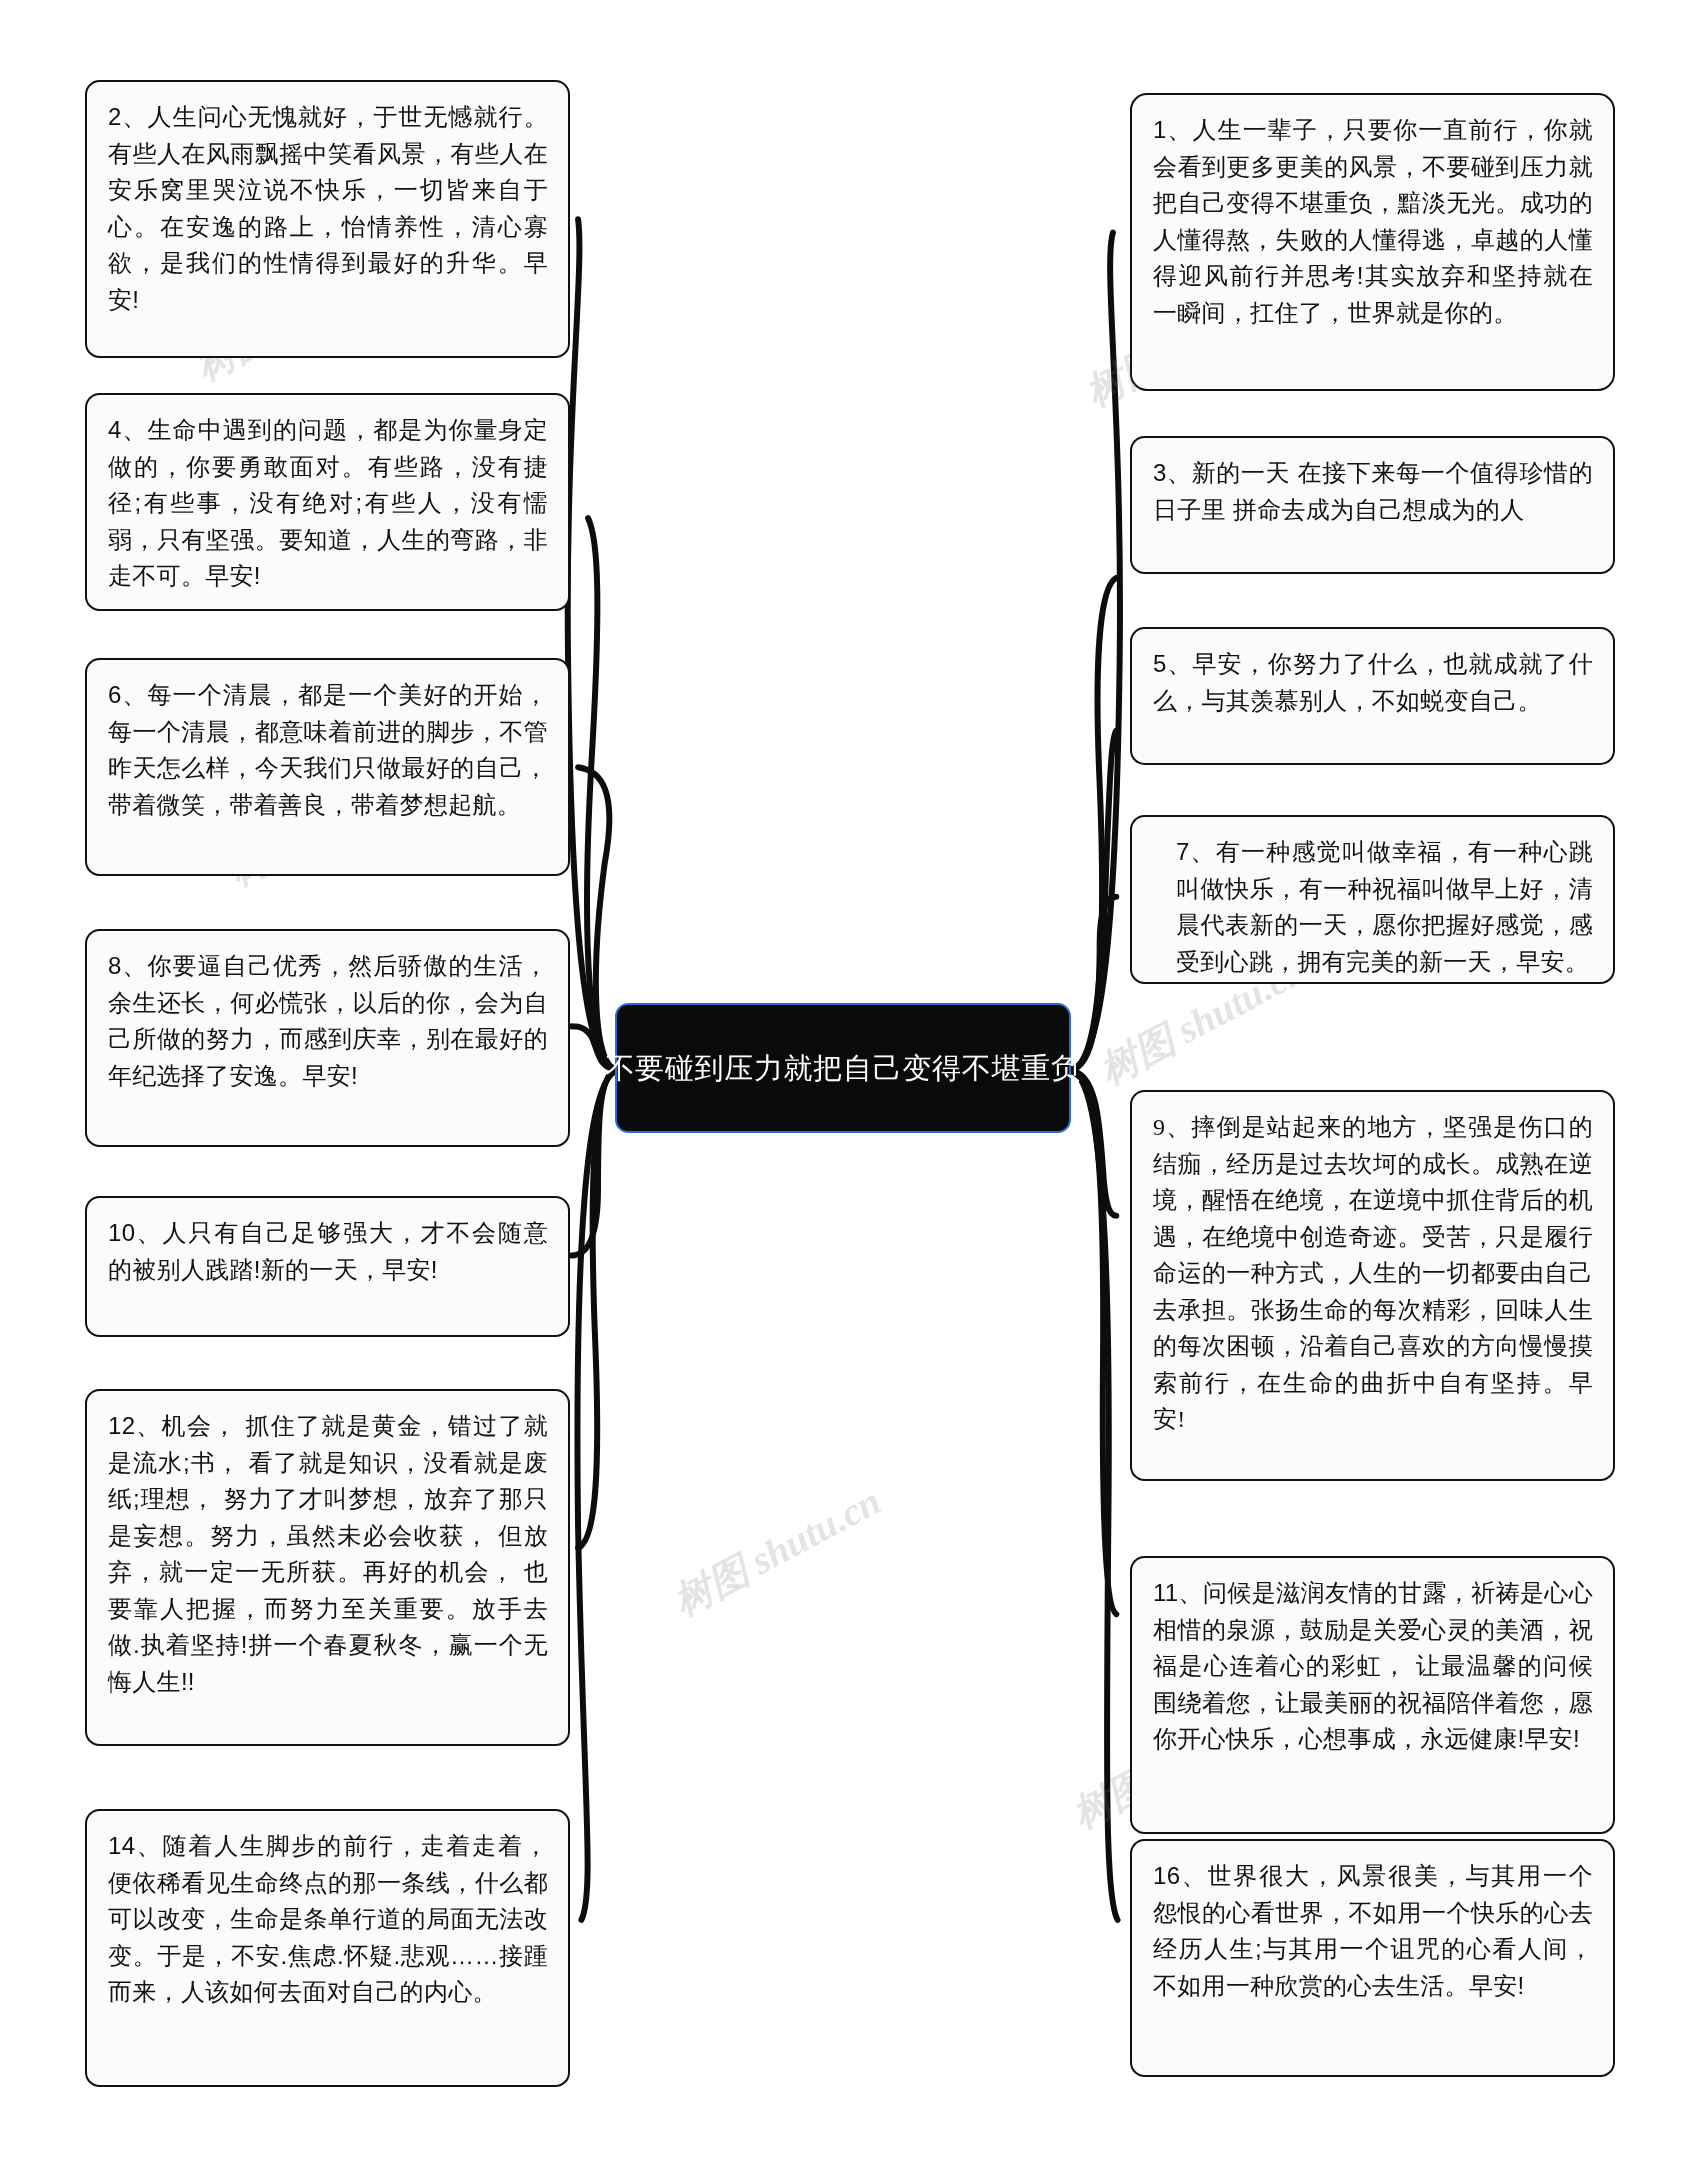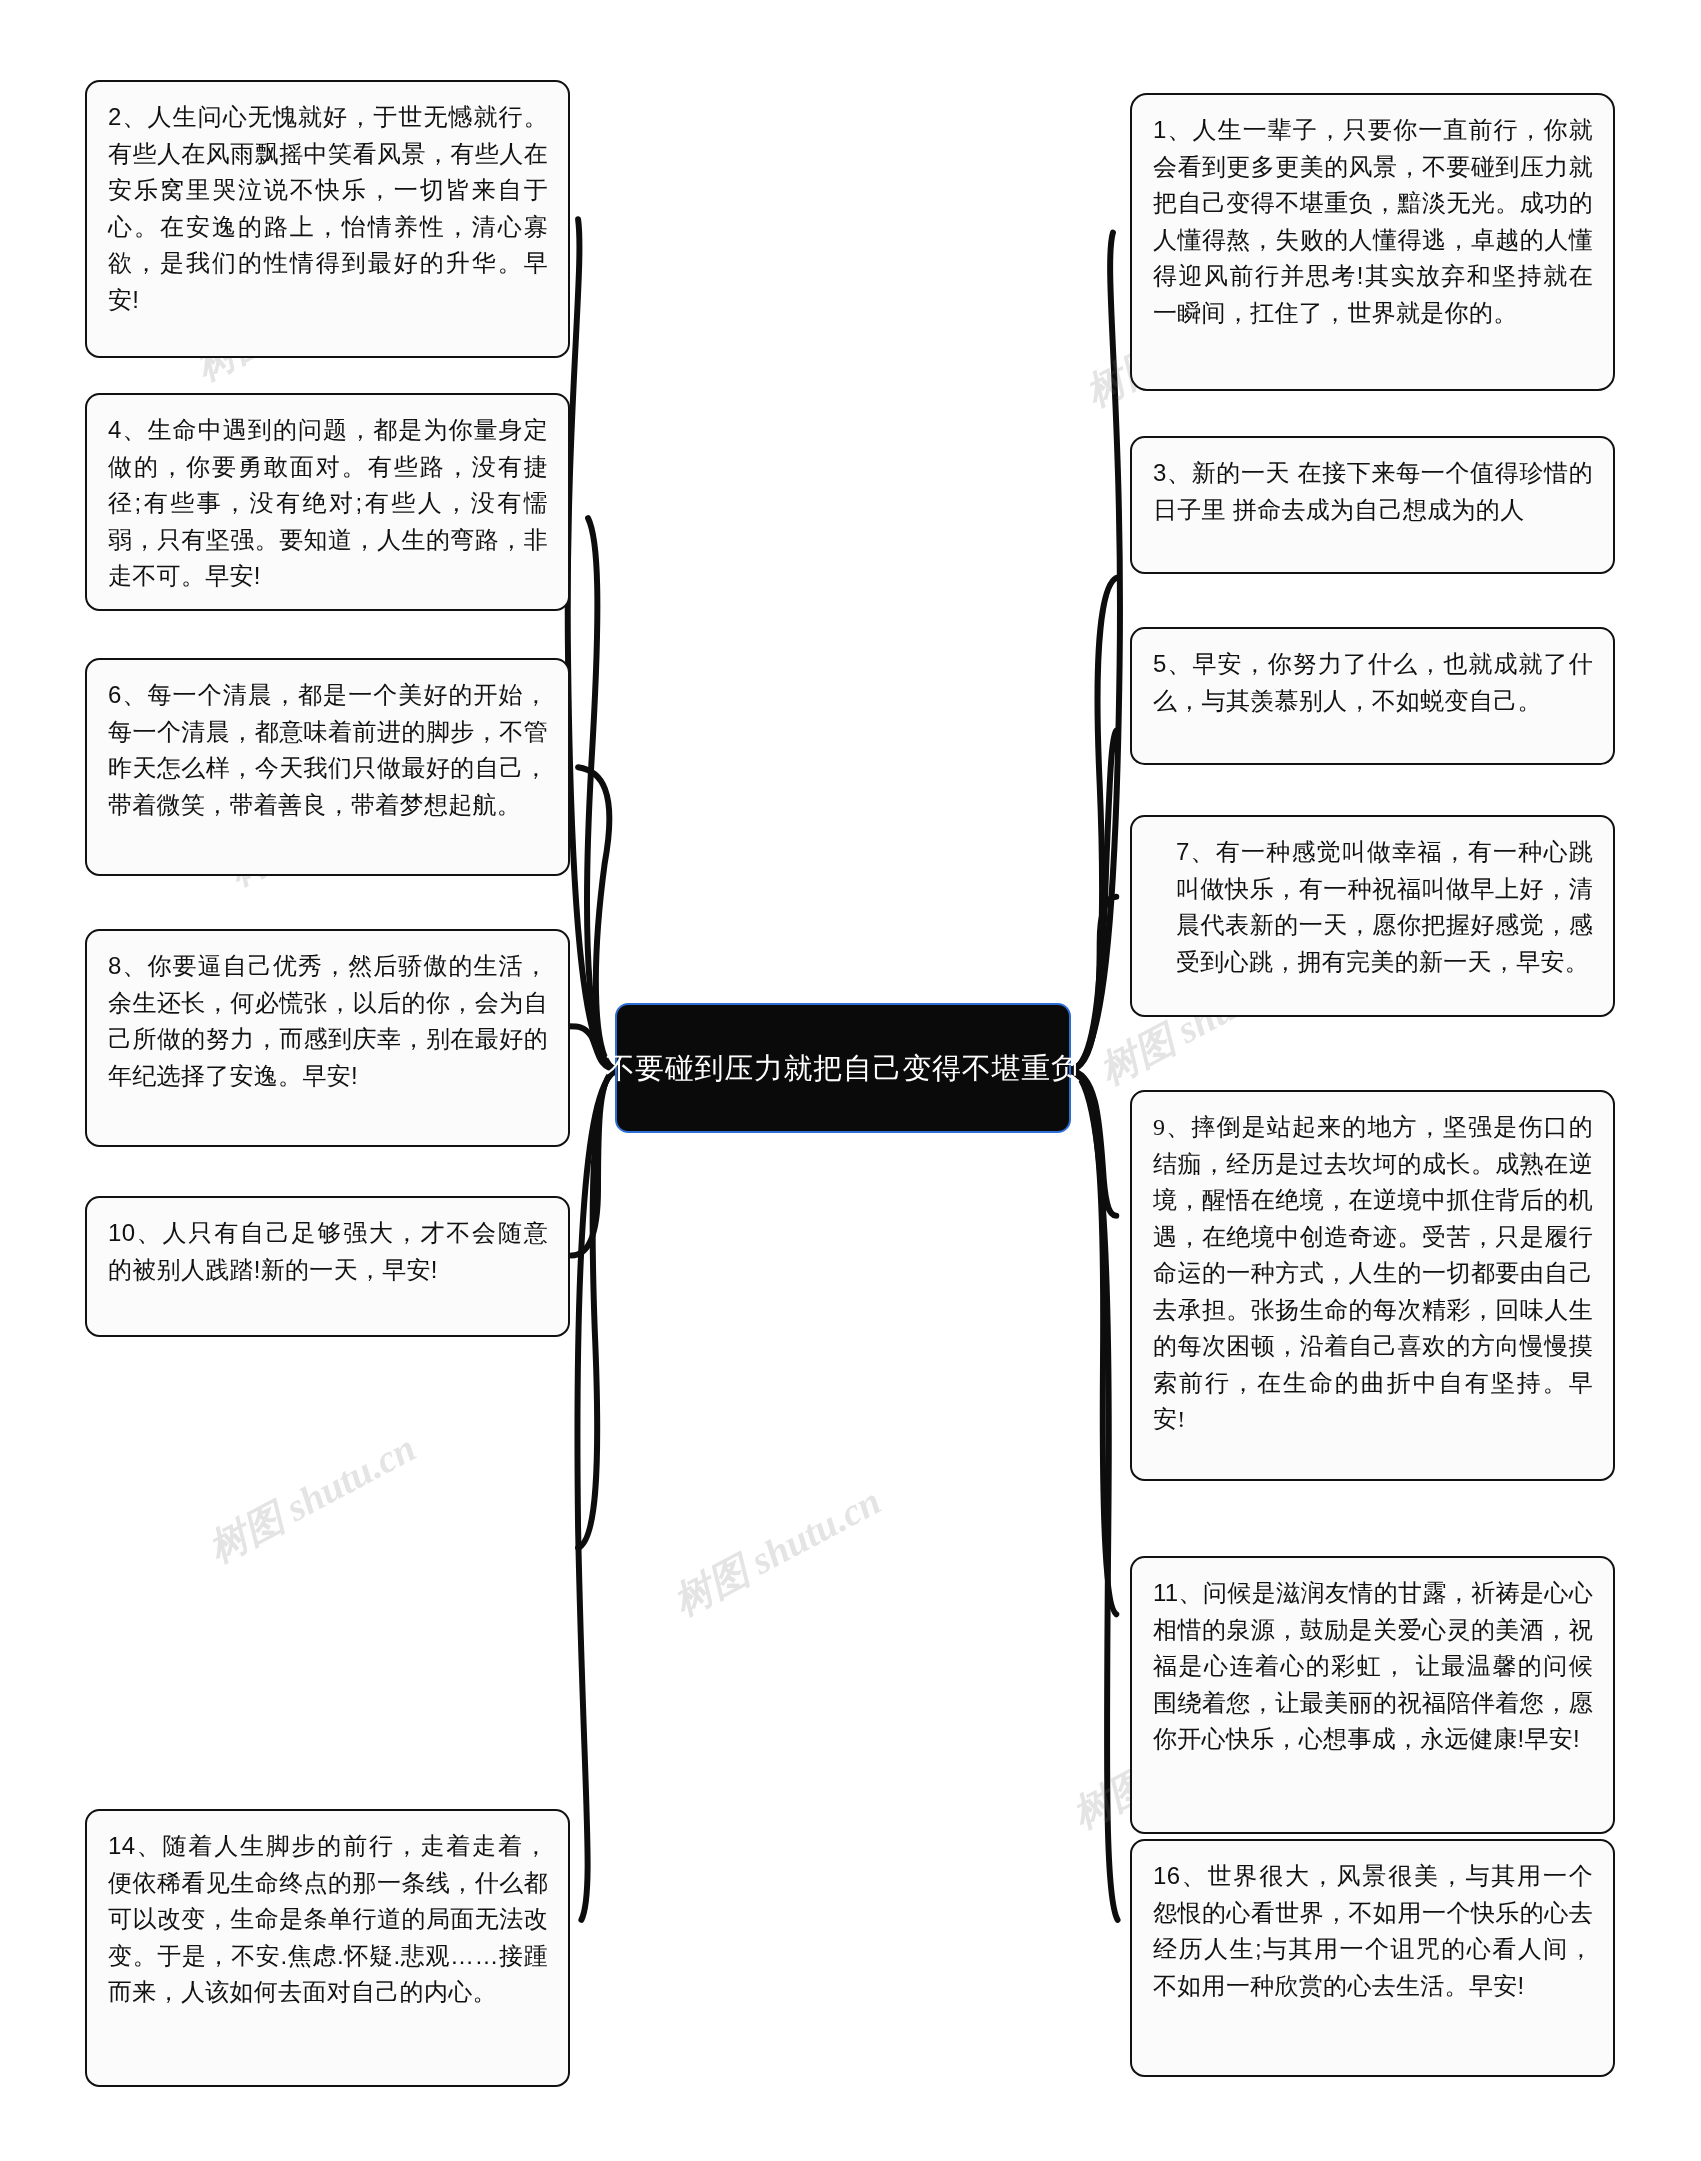--- a/index.html
+++ b/index.html
@@ -131,38 +131,41 @@
   </div>
 
   <div class="node" style="left:85px; top:929px; width:485px; height:218px;">
     <span class="node-text">8、你要逼自己优秀，然后骄傲的生活，余生还长，何必慌张，以后的你，会为自己所做的努力，而感到庆幸，别在最好的年纪选择了安逸。早安!</span>
   </div>
 
   <div class="node" style="left:85px; top:1196px; width:485px; height:141px;">
     <span class="node-text">10、人只有自己足够强大，才不会随意的被别人践踏!新的一天，早安!</span>
   </div>
 
+  <div class="node" style="left:85px; top:1389px; width:485px; height:357px;">
+    <span class="node-text">12、机会， 抓住了就是黄金，错过了就是流水;书， 看了就是知识，没看就是废纸;理想， 努力了才叫梦想，放弃了那只是妄想。努力，虽然未必会收获， 但放弃，就一定一无所获。再好的机会， 也要靠人把握，而努力至关重要。放手去做.执着坚持!拼一个春夏秋冬，赢一个无悔人生!!</span>
+  </div>
 
   <div class="node" style="left:85px; top:1809px; width:485px; height:278px;">
     <span class="node-text">14、随着人生脚步的前行，走着走着，便依稀看见生命终点的那一条线，什么都可以改变，生命是条单行道的局面无法改变。于是，不安.焦虑.怀疑.悲观……接踵而来，人该如何去面对自己的内心。</span>
   </div>
 
   <div class="node" style="left:1130px; top:93px; width:485px; height:298px;border-radius:17px;">
     <span class="node-text">1、人生一辈子，只要你一直前行，你就会看到更多更美的风景，不要碰到压力就把自己变得不堪重负，黯淡无光。成功的人懂得熬，失败的人懂得逃，卓越的人懂得迎风前行并思考!其实放弃和坚持就在一瞬间，扛住了，世界就是你的。</span>
   </div>
 
   <div class="node" style="left:1130px; top:436px; width:485px; height:138px;">
     <span class="node-text">3、新的一天 在接下来每一个值得珍惜的日子里 拼命去成为自己想成为的人</span>
   </div>
 
   <div class="node" style="left:1130px; top:627px; width:485px; height:138px;">
     <span class="node-text">5、早安，你努力了什么，也就成就了什么，与其羡慕别人，不如蜕变自己。</span>
   </div>
 
-  <div class="node" style="left:1130px; top:815px; width:485px; height:202px;padding-left:44px;">
+  <div class="node" style="left:1130px; top:815px; width:485px; height:169px;padding-left:44px;">
     <span class="node-text">7、有一种感觉叫做幸福，有一种心跳叫做快乐，有一种祝福叫做早上好，清晨代表新的一天，愿你把握好感觉，感受到心跳，拥有完美的新一天，早安。</span>
   </div>
 
   <div class="node" style="left:1130px; top:1090px; width:485px; height:391px;font-family:Liberation Serif, serif;">
     <span class="node-text">9、摔倒是站起来的地方，坚强是伤口的结痂，经历是过去坎坷的成长。成熟在逆境，醒悟在绝境，在逆境中抓住背后的机遇，在绝境中创造奇迹。受苦，只是履行命运的一种方式，人生的一切都要由自己去承担。张扬生命的每次精彩，回味人生的每次困顿，沿着自己喜欢的方向慢慢摸索前行，在生命的曲折中自有坚持。早安!</span>
   </div>
 
   <div class="node" style="left:1130px; top:1536px; width:485px; height:278px;margin-top:20px;">
     <span class="node-text">11、问候是滋润友情的甘露，祈祷是心心相惜的泉源，鼓励是关爱心灵的美酒，祝福是心连着心的彩虹， 让最温馨的问候围绕着您，让最美丽的祝福陪伴着您，愿你开心快乐，心想事成，永远健康!早安!</span>
   </div>

